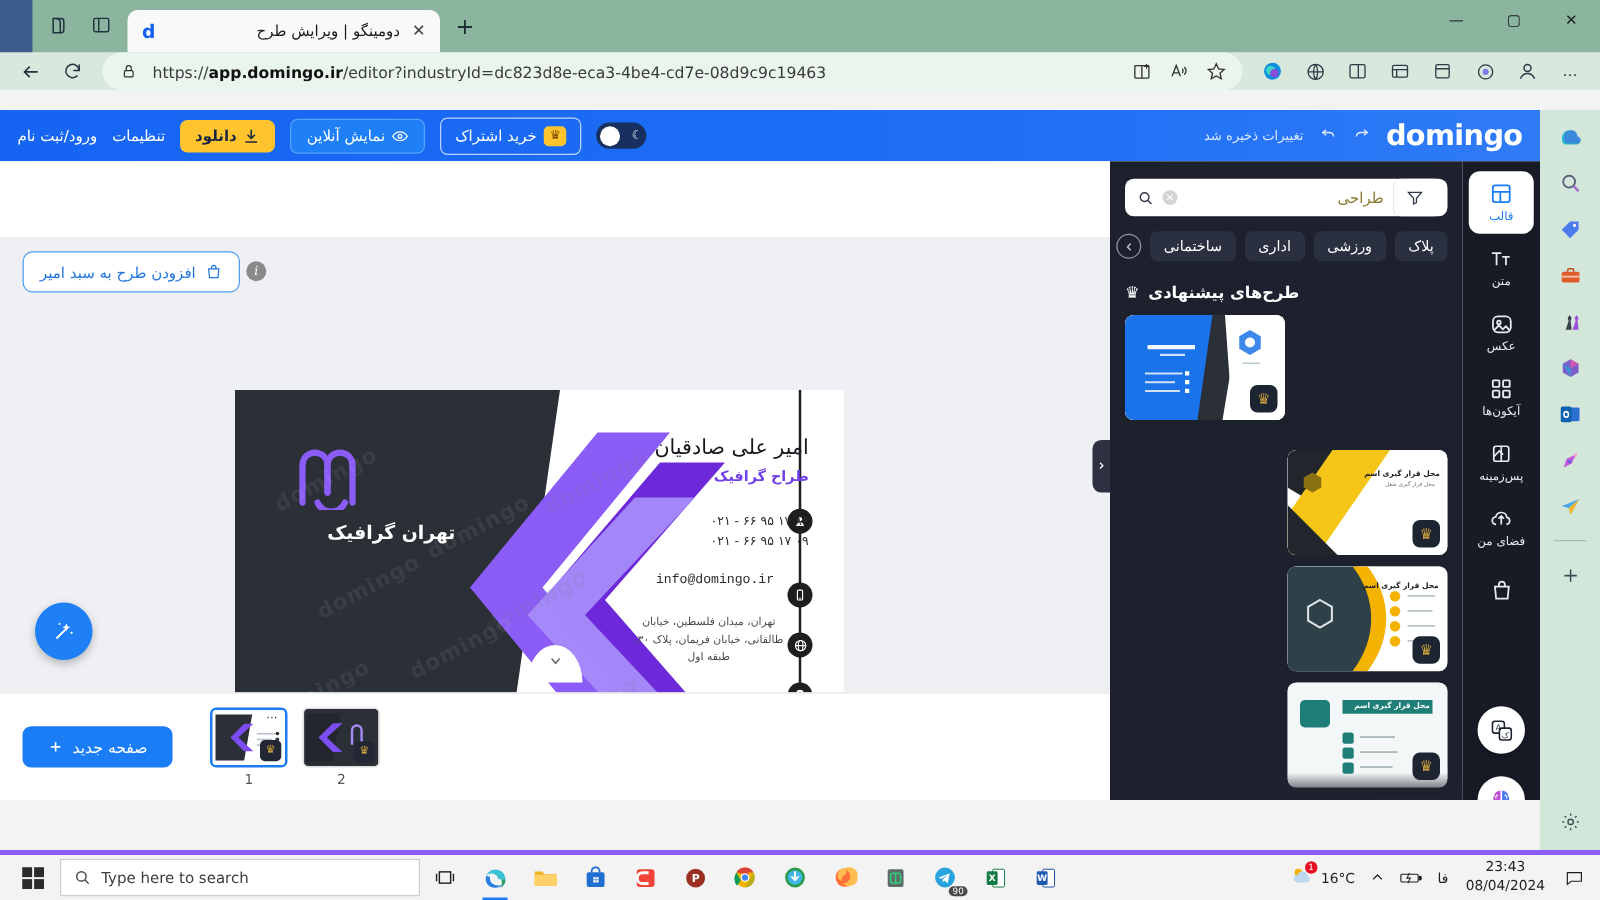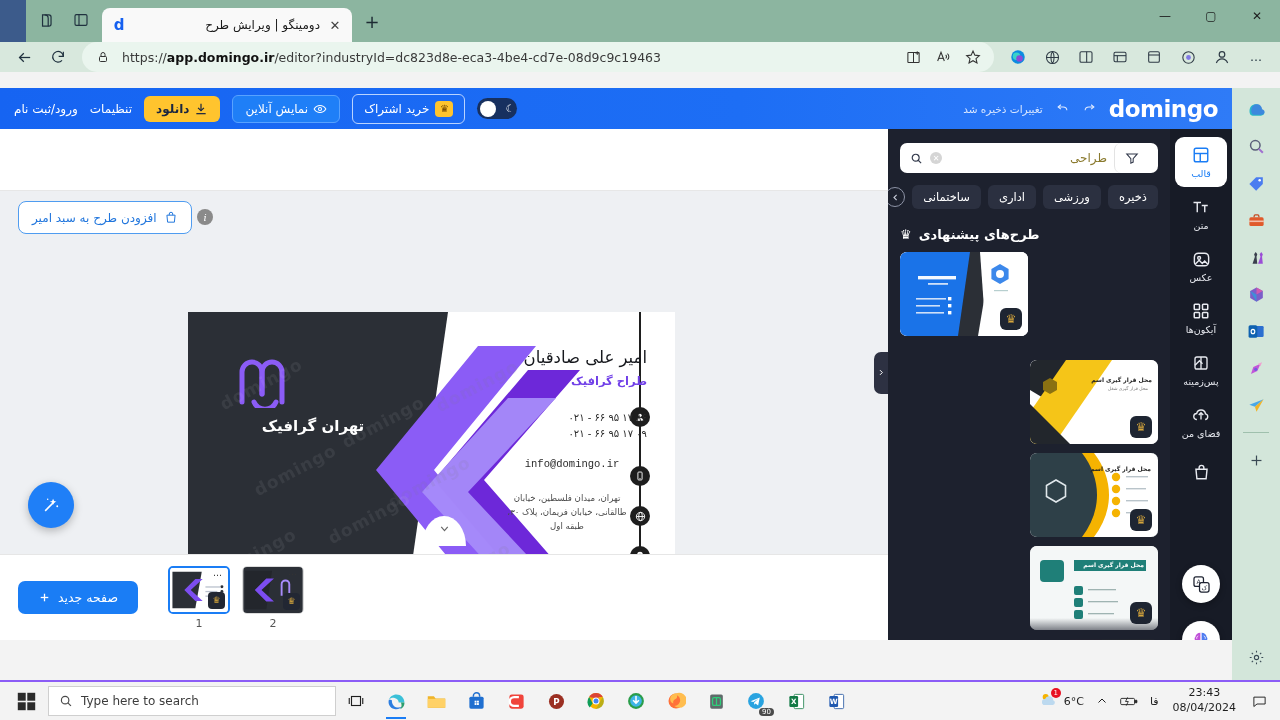--- a/index.html
+++ b/index.html
@@ -310,21 +310,21 @@
   .rail-float {
     position: absolute; right: 12px; width: 38px; height: 38px; border-radius: 50%;
     background: #fff; display: flex; align-items: center; justify-content: center;
     box-shadow: 0 2px 6px rgba(0,0,0,.3); font-size: 15px; color: #222;
   }
 
   
   .taskbar {
     position: absolute; left: 0; right: 0; bottom: 0; height: 40px;
     background: #f3f3f3; display: flex; align-items: center; padding: 0 4px;
-    border-top: 2px solid #8b5cf6;
+    border-top: 4px solid #8b5cf6;
   }
   .start { width: 44px; height: 40px; display:flex; align-items:center; justify-content:center; }
   .tb-search {
     width: 288px; height: 30px; background: #fff; border: 1px solid #cfcfcf;
     display: flex; align-items: center; gap: 8px; padding: 0 10px; font-size: 12px; color: #3c3c3c;
   }
   .tb-ico { width: 40px; height: 40px; display:flex; align-items:center; justify-content:center; font-size: 17px; position: relative;}
   .tb-ico.act::after { content:''; position:absolute; bottom:2px; left:10px; right:10px; height:2px; background:#1a7df5;}
   .tray { margin-left: auto; display: flex; align-items: center; gap: 4px; padding-right: 4px;}
   .tray-item { font-size: 11px; color: #1e1e1e; display: flex; align-items: center; gap: 4px; padding: 0 4px;}
@@ -768,21 +768,21 @@
           <div class="search-val">طراحی</div>
           <div class="clear-x">✕</div>
           <svg width="13" height="13" viewBox="0 0 24 24" fill="none" stroke="#31384a" stroke-width="2.1">
               <circle cx="10.5" cy="10.5" r="6.4"></circle>
               <line x1="15.2" y1="15.2" x2="20.5" y2="20.5"></line>
             </svg>
         </div>
       </div>
 
       <div class="chips">
-        <div class="chip">ذخیره</div>
+        <div class="chip">پلاک</div>
         <div class="chip">ورزشی</div>
         <div class="chip">اداری</div>
         <div class="chip">ساختمانی</div>
         <div class="chip-nav">
           <svg width="9" height="9" viewBox="0 0 24 24" fill="none" stroke="currentColor" stroke-width="3">
               <polyline points="15,5 8,12 15,19"></polyline>
             </svg>
         </div>
       </div>
 
@@ -1109,21 +1109,21 @@
 
   <div class="tray">
     <div class="tray-item">
       <span style="position:relative;display:inline-block">
         <svg width="22" height="20" viewBox="0 0 24 24">
             <circle cx="8" cy="8.5" r="3.6" fill="#f5b301"></circle>
             <path d="M7 18a3.6 3.6 0 01.3-7.2A5 5 0 0117 12.2a3 3 0 01-.4 5.8z" fill="#bcd9ef"></path>
           </svg>
         <span style="position:absolute;right:-1px;top:-2px;background:#e81123;color:#fff;font-size:7px;border-radius:50%;width:10px;height:10px;display:flex;align-items:center;justify-content:center;">1</span>
       </span>
-      <span>6°C</span>
+      <span>16°C</span>
     </div>
     <div class="tray-item">
       <svg width="12" height="12" viewBox="0 0 24 24" fill="none" stroke="#1e1e1e" stroke-width="2">
           <polyline points="5,15 12,8 19,15"></polyline>
         </svg>
     </div>
     <div class="tray-item">
       <svg width="18" height="13" viewBox="0 0 26 14" fill="none" stroke="#1e1e1e" stroke-width="1.3">
           <rect x="1" y="2.5" width="20" height="9" rx="1.6"></rect>
           <rect x="22" y="5" width="2.4" height="4" rx="1" fill="#1e1e1e"></rect>

